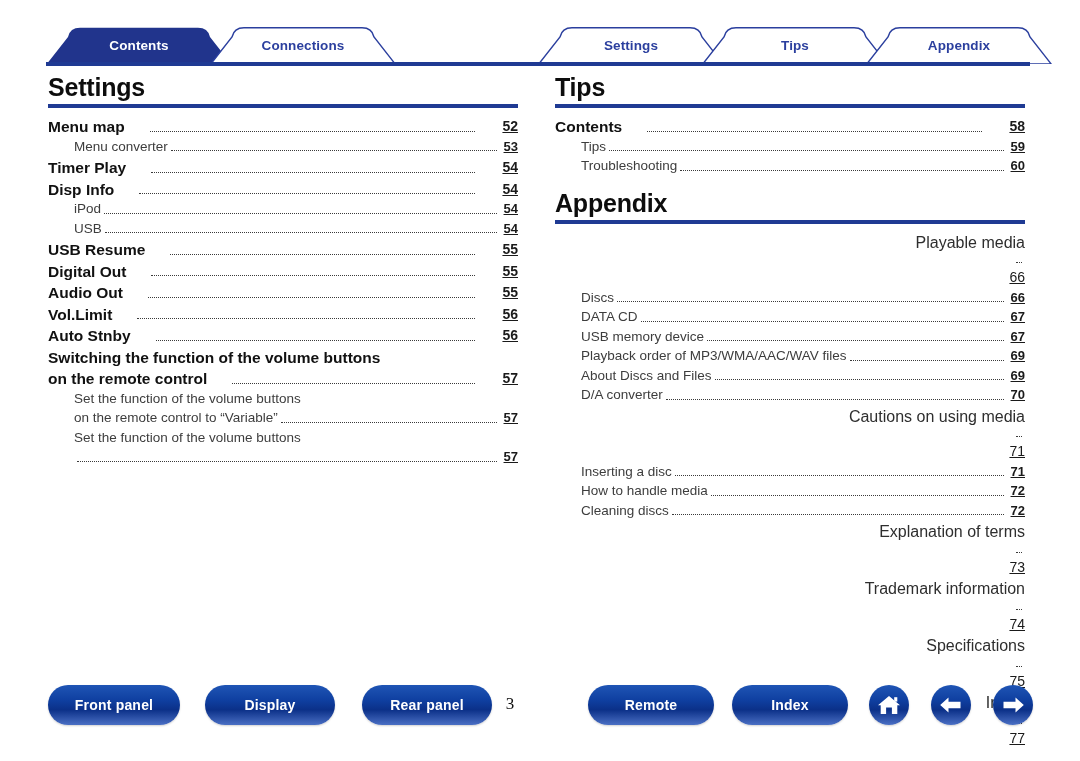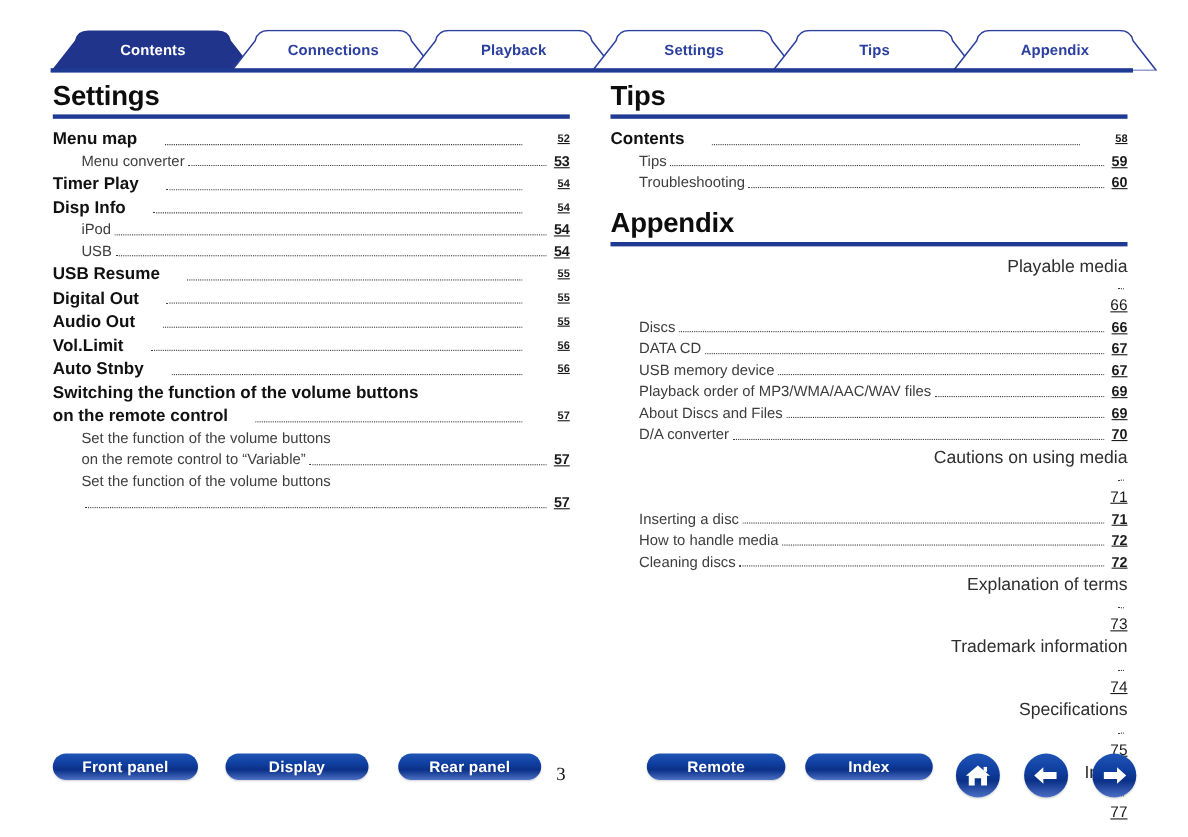--- a/index.html
+++ b/index.html
@@ -109,21 +109,21 @@
     flex: 0 0 auto;
     text-align: right;
     min-width: 18px;
     text-decoration: underline;
     text-underline-offset: 1px;
     color: #1a1a1a;
   }
 
   
   .lvl1 { font-size: 15.5px; font-weight: bold; color: #111; padding-top: 2px; gap: 22px; }
-  .lvl1 .pg { font-size: 10px; font-weight: bold; }
+  .lvl1 .pg { font-size: 14px; font-weight: bold; }
   .lvl1 .dots::after { border-bottom-width: 1.8px; }
 
   
   .lvl1r { font-size: 16px; font-weight: normal; color: #2e2e2e; padding-top: 2px; flex-direction: column; }
   .lvl1r .pg { font-size: 14px; font-weight: normal; }
 
   
   .lvl2 { font-size: 13.5px; font-weight: normal; color: #3d3d3d; padding-left: 26px; }
   .lvl2 .pg { font-size: 13px; font-weight: bold; }
   .entry.noleader .pg { visibility: hidden; }
@@ -132,21 +132,21 @@
   .footer {
     position: absolute;
     left: 0;
     top: 685px;
     width: 1080px;
     height: 52px;
   }
   .pillbtn {
     position: absolute;
     top: 0;
-    height: 24px;
+    height: 40px;
     border-radius: 20px;
     background: linear-gradient(to bottom, #1f55b5 0%, #0f3fa0 38%, #0b3088 62%, #4a6fc4 100%);
     box-shadow: 0 1px 2px rgba(0,0,0,.18);
     display: flex;
     align-items: center;
     justify-content: center;
     color: #fff;
     font-size: 14px;
     font-weight: bold;
     letter-spacing: .2px;
@@ -187,26 +187,20 @@
           <path d="M 0.8 37 L 22 10 Q 24 0.8 34 0.8 L 152 0.8 Q 162 0.8 164 10 L 185.2 37 Z" fill="#21348c" stroke="#2b3f9e" stroke-width="0"></path>
         </svg>
         <span class="tab-label">Contents</span>
       </div>
       <div class="tab" style="left: 164px; width: 186px;">
         <svg width="186" height="37" viewBox="0 0 186 37">
           <path d="M 0.8 37 L 22 10 Q 24 0.8 34 0.8 L 152 0.8 Q 162 0.8 164 10 L 185.2 37 Z" fill="#ffffff" stroke="#2b3f9e" stroke-width="1.4"></path>
         </svg>
         <span class="tab-label">Connections</span>
       </div>
-      <div class="tab" style="left: 328px; width: 186px;">
-        <svg width="186" height="37" viewBox="0 0 186 37">
-          <path d="M 0.8 37 L 22 10 Q 24 0.8 34 0.8 L 152 0.8 Q 162 0.8 164 10 L 185.2 37 Z" fill="#ffffff" stroke="#2b3f9e" stroke-width="1.4"></path>
-        </svg>
-        <span class="tab-label">Playback</span>
-      </div>
       <div class="tab" style="left: 492px; width: 186px;">
         <svg width="186" height="37" viewBox="0 0 186 37">
           <path d="M 0.8 37 L 22 10 Q 24 0.8 34 0.8 L 152 0.8 Q 162 0.8 164 10 L 185.2 37 Z" fill="#ffffff" stroke="#2b3f9e" stroke-width="1.4"></path>
         </svg>
         <span class="tab-label">Settings</span>
       </div>
       <div class="tab" style="left: 656px; width: 186px;">
         <svg width="186" height="37" viewBox="0 0 186 37">
           <path d="M 0.8 37 L 22 10 Q 24 0.8 34 0.8 L 152 0.8 Q 162 0.8 164 10 L 185.2 37 Z" fill="#ffffff" stroke="#2b3f9e" stroke-width="1.4"></path>
         </svg>

